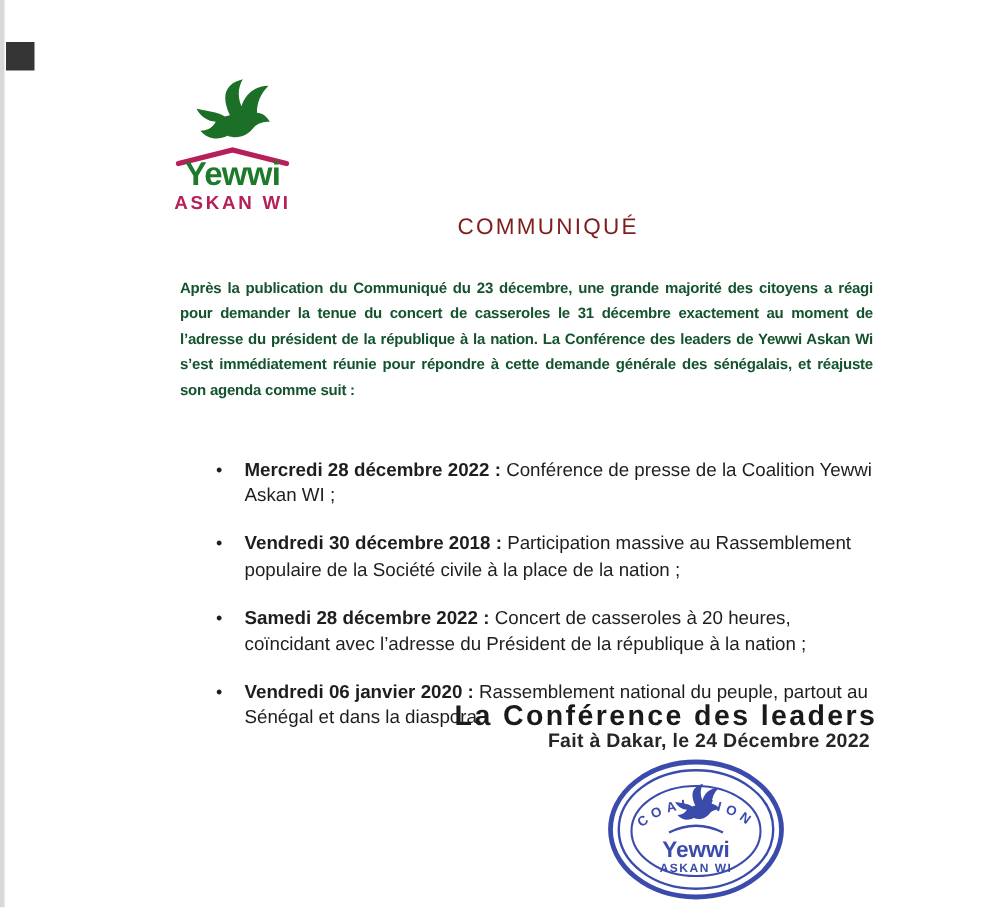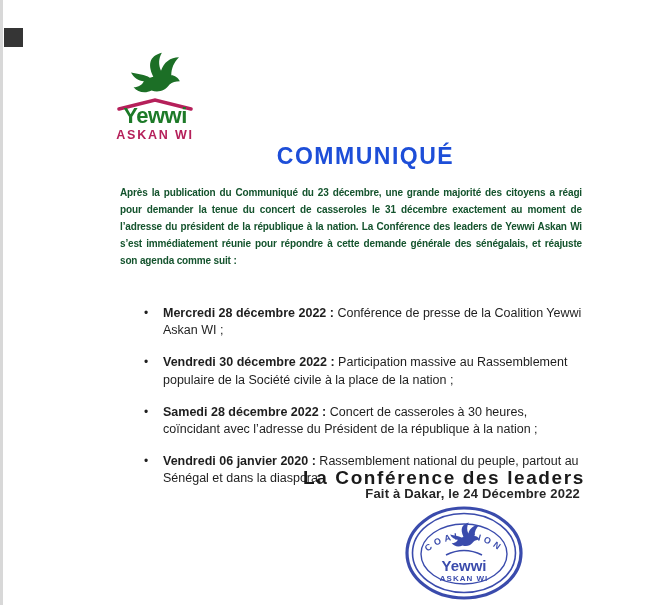--- a/index.html
+++ b/index.html
@@ -13,21 +13,21 @@
 
   
   .logo { position:absolute; left:94px; top:52px; width:122px; text-align:center; }
   .logo .bird { display:block; margin:0 auto -2px auto; }
   .logo .roof { display:block; margin:0 auto -6px auto; }
   .logo-name { font-size:22px; font-weight:800; color:#1d7a28; letter-spacing:-0.5px; line-height:22px; }
   .logo-sub { font-size:12.5px; font-weight:800; color:#b5205a; letter-spacing:1.8px; line-height:16px; }
 
   .title {
     position:absolute; left:60px; top:143px; width:611px; text-align:center;
-    font-size:23px; font-weight:700; letter-spacing:1.5px; color:#1d4ed8;
+    font-size:15px; font-weight:400; letter-spacing:1.5px; color:#7f1d1d;
   }
 
   .intro {
     position:absolute; left:120px; top:184px; width:462px;
     font-size:10px; line-height:17px; font-weight:600; letter-spacing:-0.15px;
     text-align:justify; color:#14532d;
   }
 
   .agenda { position:absolute; left:141px; top:290px; width:442px; list-style:none; }
   .agenda li { position:relative; padding-left:22px; font-size:12.5px; line-height:17.2px; color:#1e1e1e;margin-top:15px; }
@@ -68,26 +68,26 @@
   <h1 class="title">COMMUNIQUÉ</h1>
 
   <p class="intro">Après la publication du Communiqué du 23 décembre, une grande majorité des citoyens a réagi pour demander la tenue du concert de casseroles le 31 décembre exactement au moment de l’adresse du président de la république à la nation. La Conférence des leaders de Yewwi Askan Wi s’est immédiatement réunie pour répondre à cette demande générale des sénégalais, et réajuste son agenda comme suit :</p>
 
   <ul class="agenda">
     <li>
       <span class="d">Mercredi 28 décembre 2022 :</span>
       <span class="t">Conférence de presse de la Coalition Yewwi Askan WI ;</span>
     </li>
     <li>
-      <span class="d">Vendredi 30 décembre 2022 :</span>
+      <span class="d">Vendredi 30 décembre 2018 :</span>
       <span class="t">Participation massive au Rassemblement populaire de la Société civile à la place de la nation ;</span>
     </li>
     <li>
       <span class="d">Samedi 28 décembre 2022 :</span>
-      <span class="t">Concert de casseroles à 30 heures, coïncidant avec l’adresse du Président de la république à la nation ;</span>
+      <span class="t">Concert de casseroles à 20 heures, coïncidant avec l’adresse du Président de la république à la nation ;</span>
     </li>
     <li>
       <span class="d">Vendredi 06 janvier 2020 :</span>
       <span class="t">Rassemblement national du peuple, partout au Sénégal et dans la diaspora.</span>
     </li>
   </ul>
 
   <div class="place-date">Fait à Dakar, le 24 Décembre 2022</div>
   <div class="signature">La Conférence des leaders</div>
 

